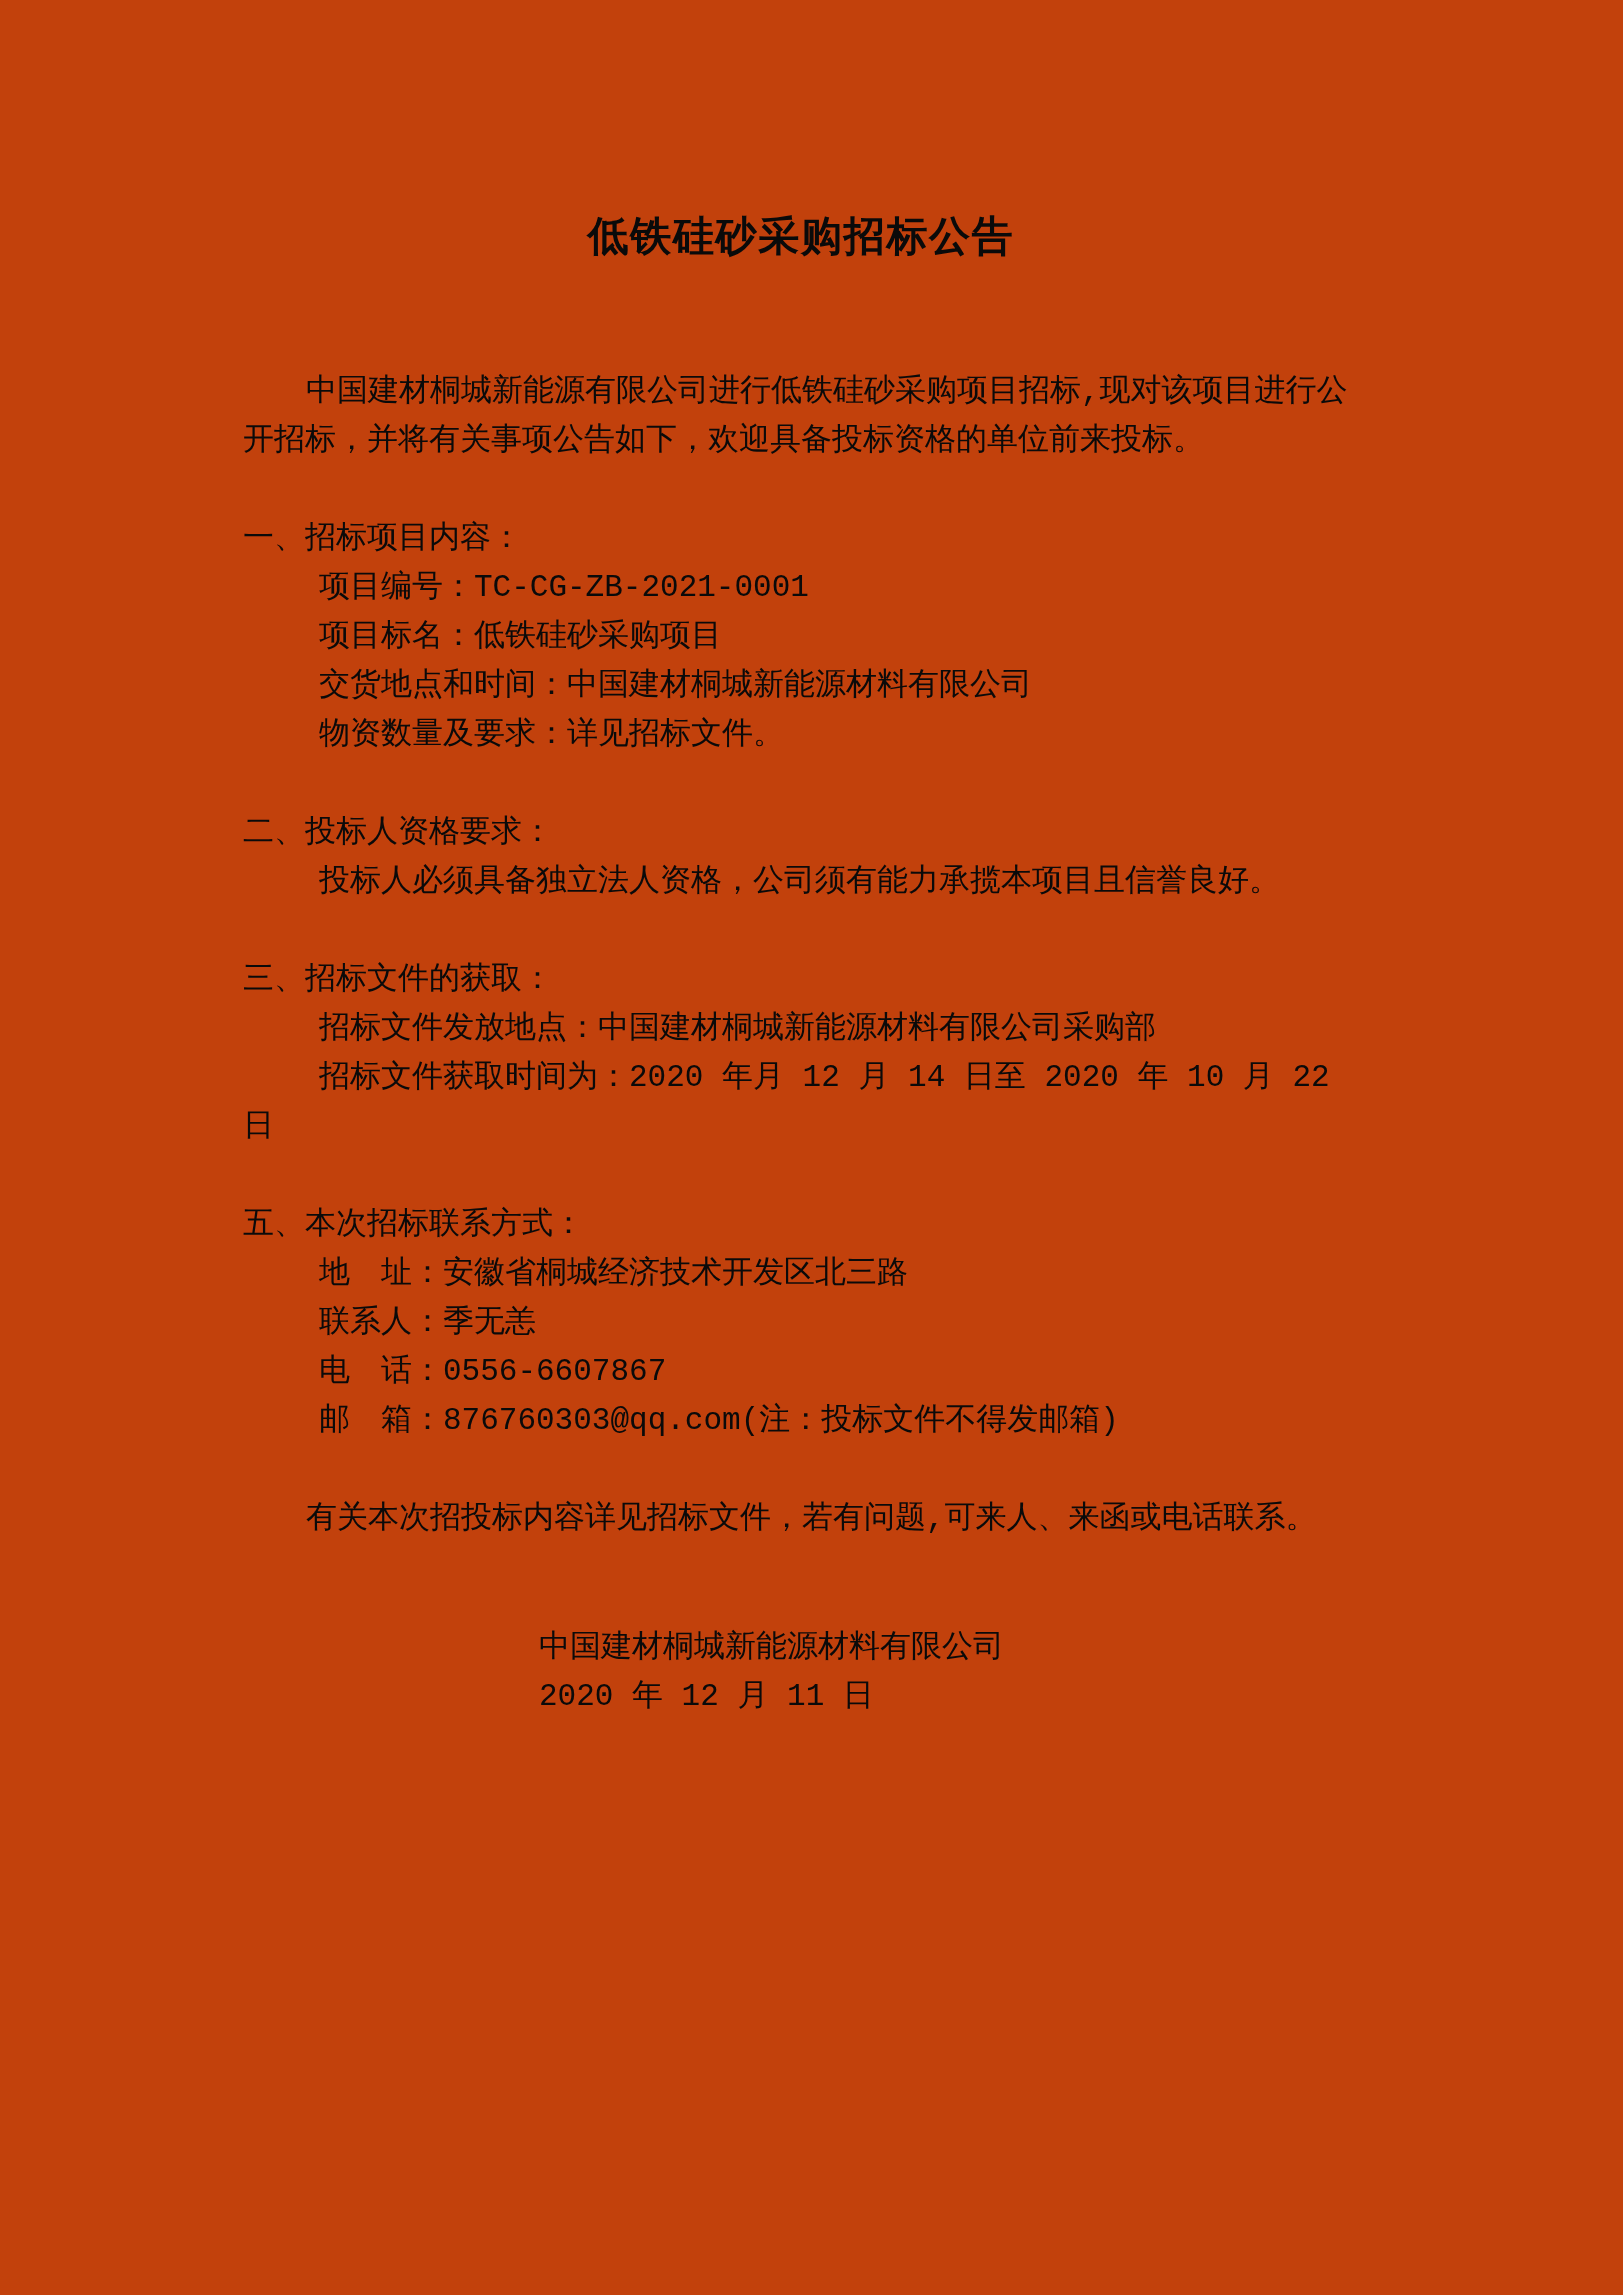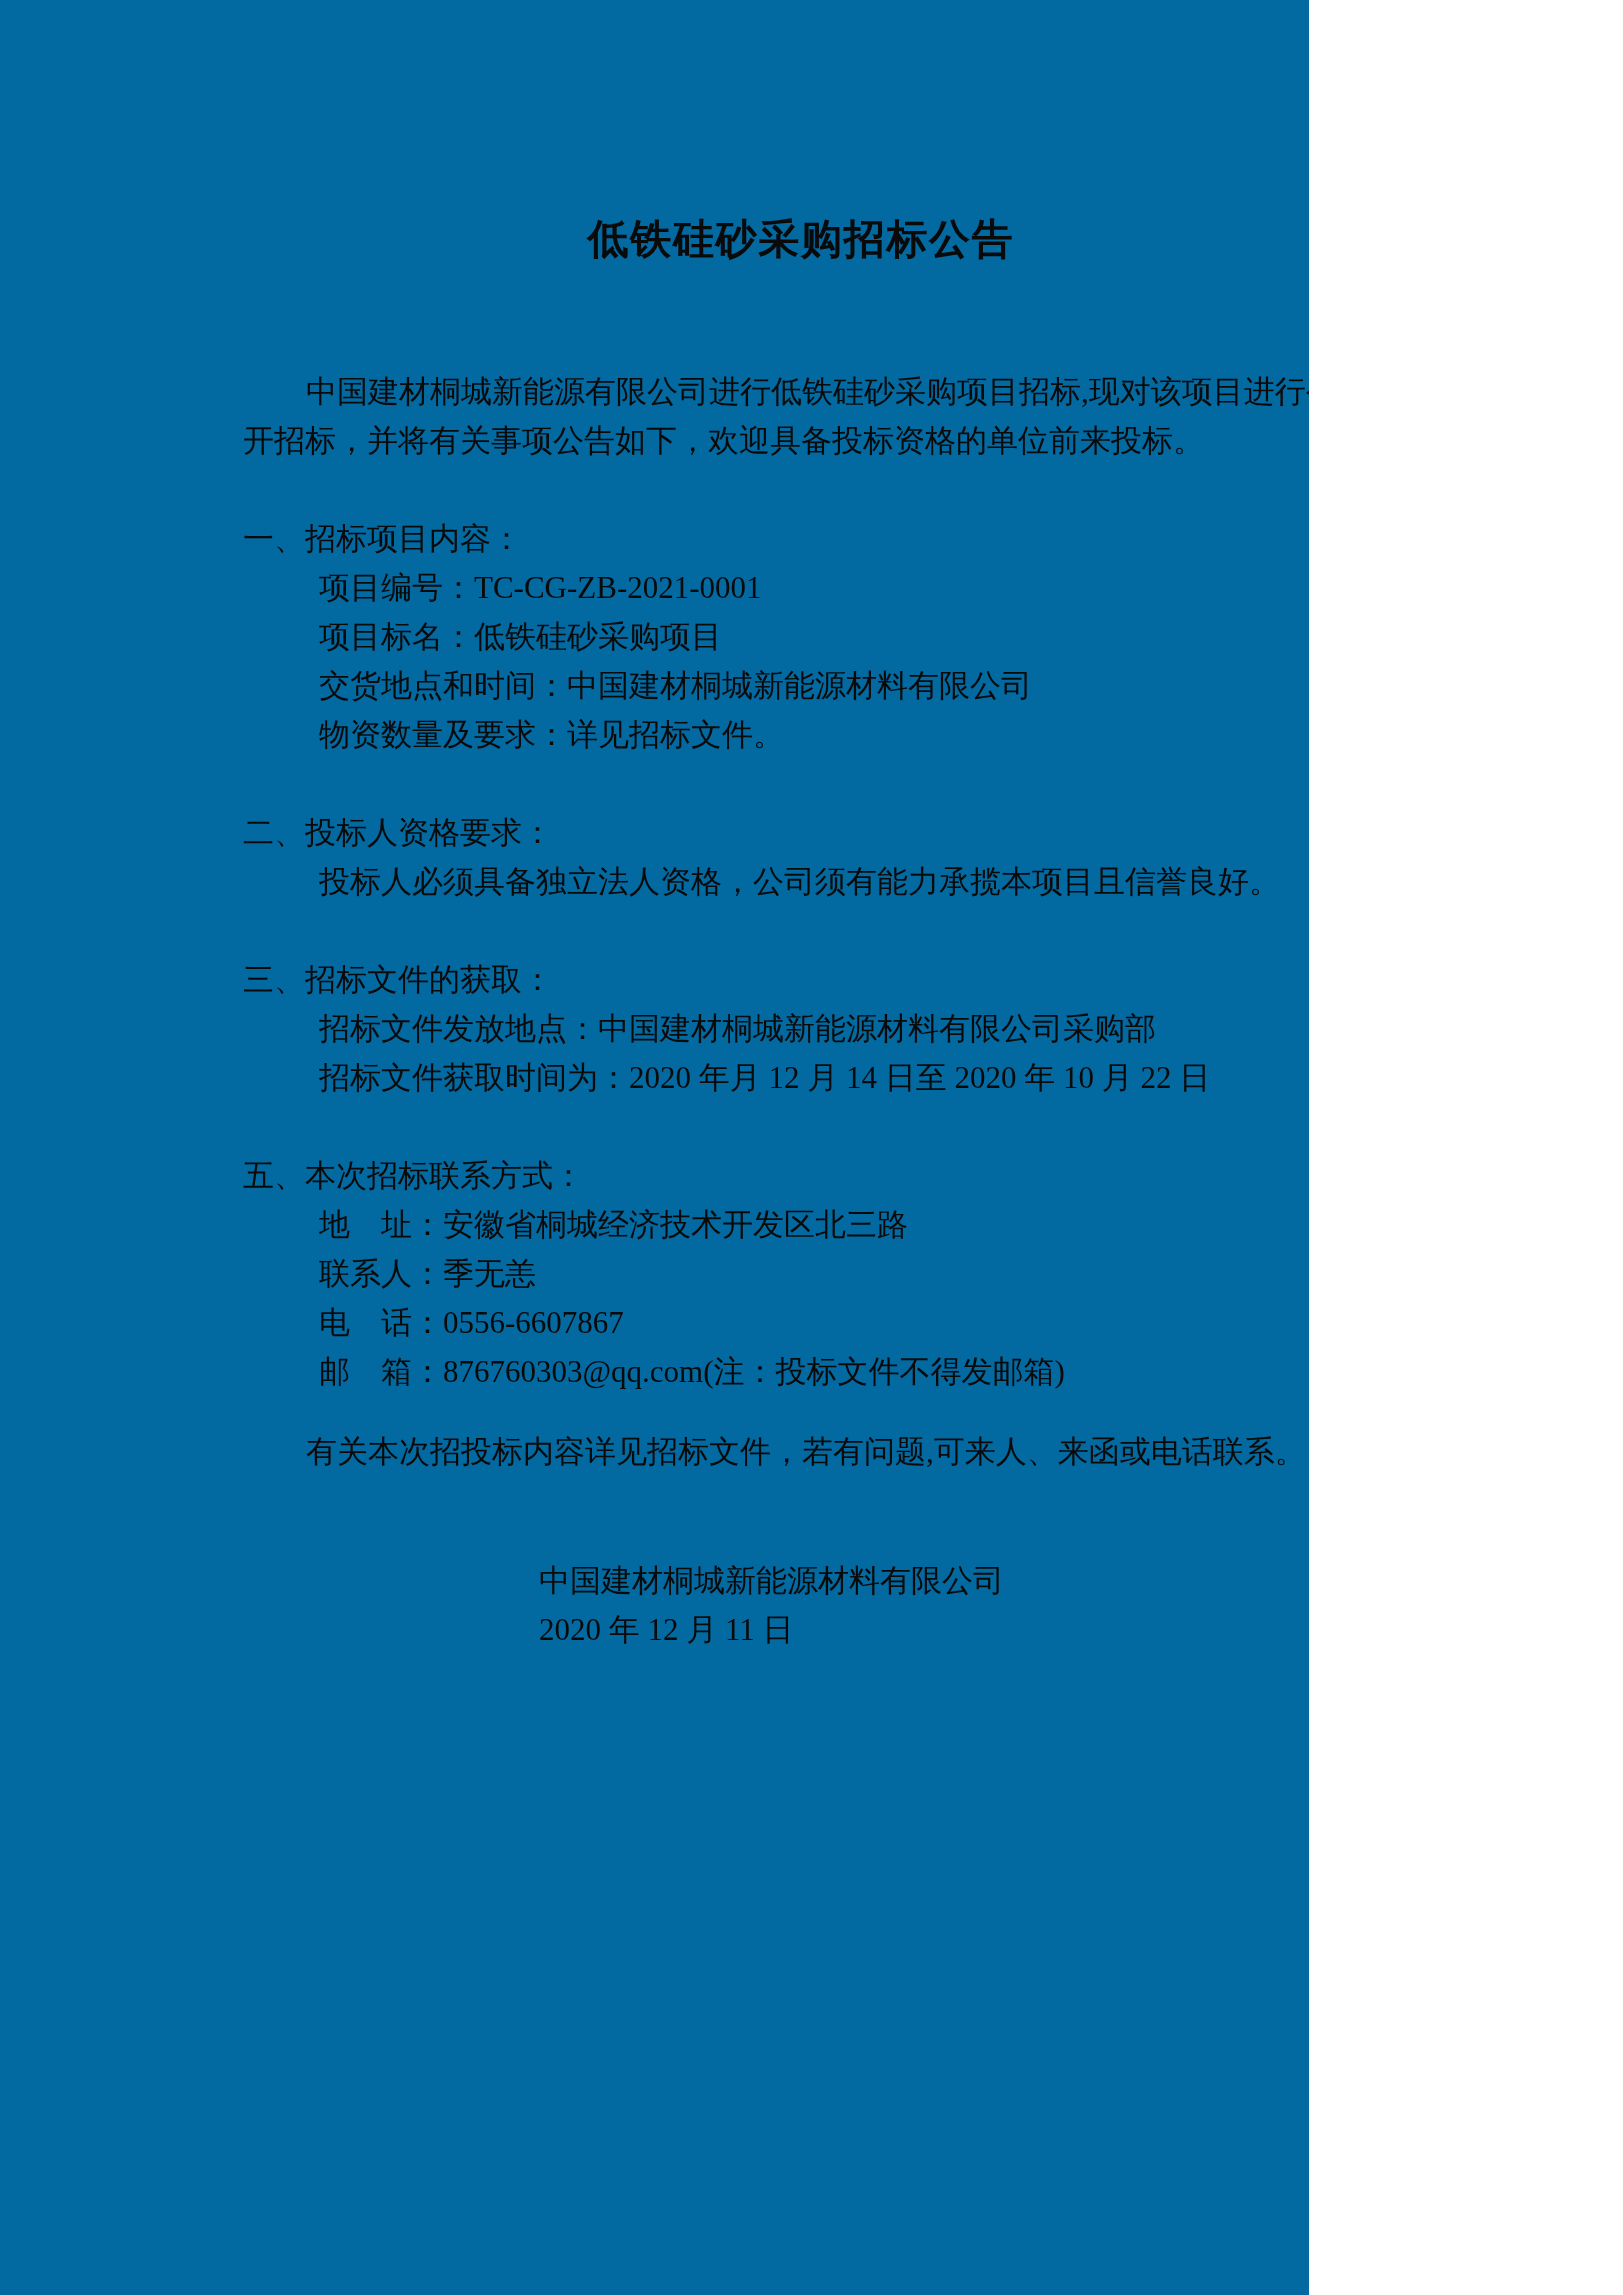--- a/index.html
+++ b/index.html
@@ -2,25 +2,25 @@
 <html style="font-size:13.5px"><head>
 <meta charset="utf-8">
 <style>
   html, body {
     margin: 0;
     padding: 0;
     background: #ffffff;
   }
   .page {
     position: relative;
-    width: 1309px;
+    width: 1623px;
     height: 2295px;
-    background: #0369a1;
+    background: #c2410c;
     color: #0a0a0a;
-    font-family: Liberation Serif, serif;
+    font-family: Liberation Mono, monospace;
     overflow: hidden;
   }
   .content {
     width: 1116px;
     margin-left: 243px;
     padding-top: 210px;
     font-size: 31px;
     line-height: 49px;
   }
   .doc-title {
@@ -39,21 +39,21 @@
     margin-top: 49px;
   }
   .sec-heading {
     text-indent: 0;
     margin-top: 8px;
   }
   .sec-item {
     text-indent: 76px;
   }
   .closing {
-    margin-top: 31px;
+    margin-top: 49px;
     text-indent: 63px;
   }
   .signature {
     margin-top: 80px;
     padding-left: 296px;
     text-align: left;
   }
 </style>
 </head>
 <body>

